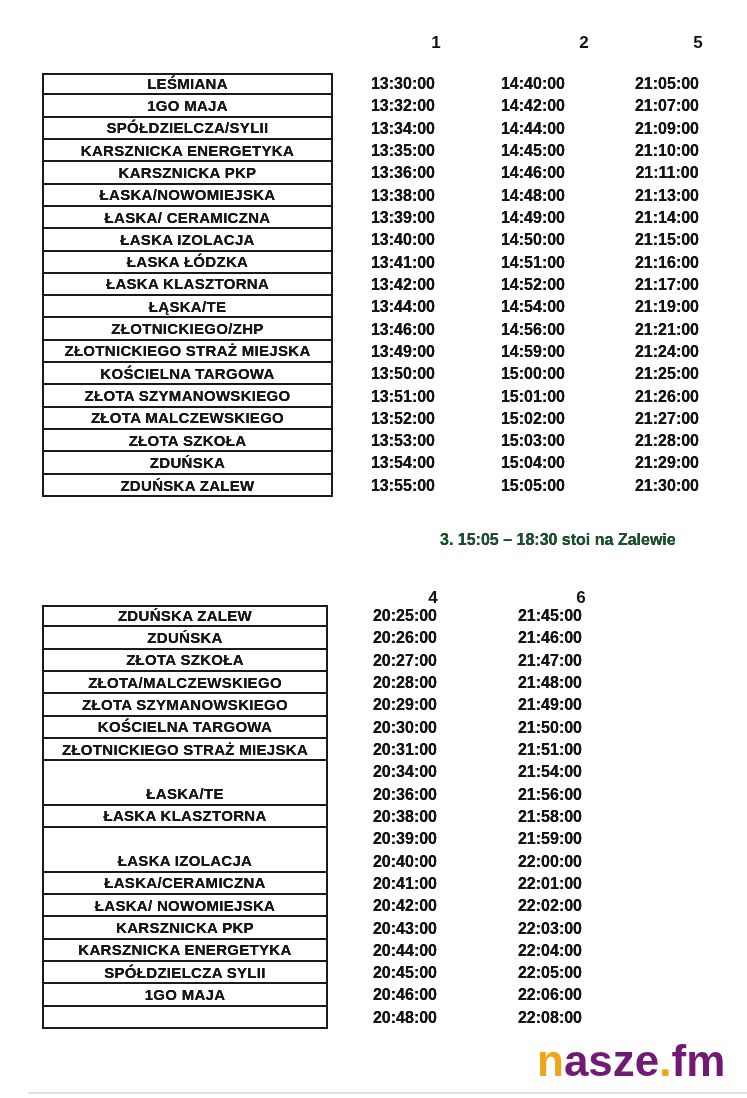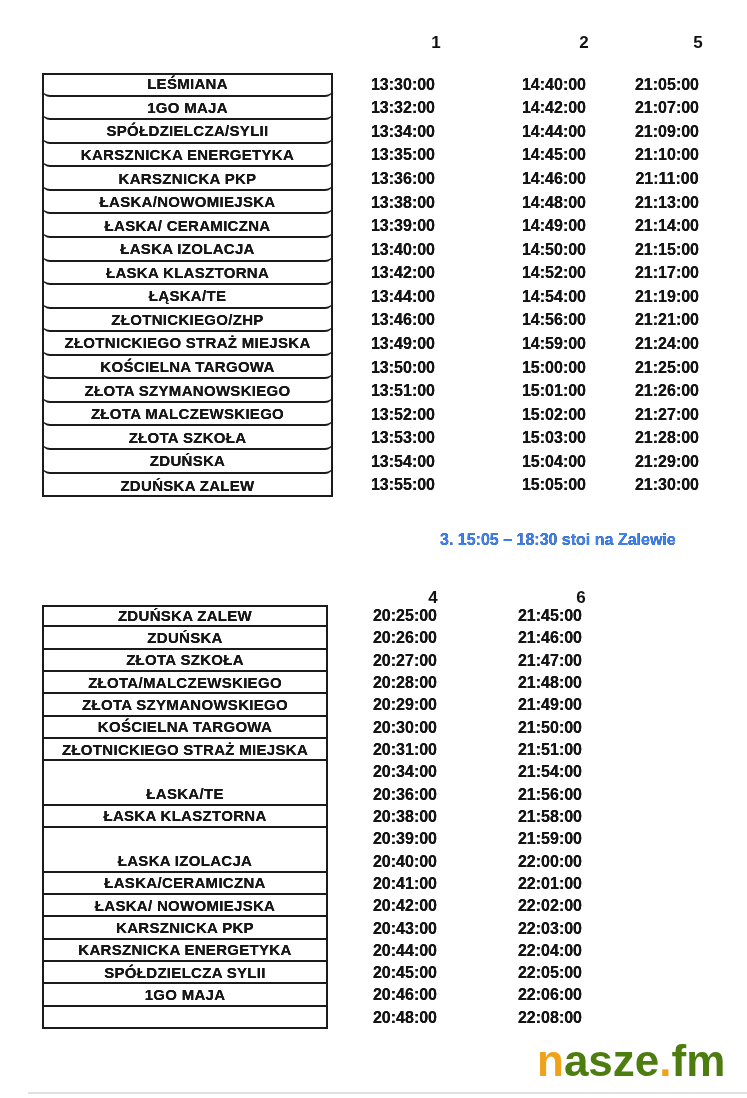--- a/index.html
+++ b/index.html
@@ -30,44 +30,44 @@
   .b1 .stops-frame { width:291px; }
   .b2 .stops-frame { width:286px; }
   .rows { position:absolute; left:0; top:0; width:100%; height:424px; display:flex; flex-direction:column; }
   .row { flex:1; position:relative; }
   .stop-cell {
     position:absolute; left:0; top:0; height:100%; box-sizing:border-box;
     display:flex; align-items:center; justify-content:center;
     font-weight:bold; font-size:15px; letter-spacing:0.3px; white-space:nowrap;
     text-shadow:0 0 0.5px #000;
   }
-  .b1 .stop-cell { width:291px;border-radius:8px; }
+  .b1 .stop-cell { width:291px; }
   .b2 .stop-cell { width:286px; }
   .row:not(:last-child) .stop-cell { border-bottom:2px solid #1b1b1b; }
   .time {
     position:absolute; top:50%; transform:translateY(-50%);
     width:110px; text-align:center; font-size:16px; font-weight:bold;
     color:#141414; text-shadow:0 0 0.4px #000; white-space:nowrap;
   }
-  .b1 .c0 { left:306px; } .b1 .c1 { left:457px; } .b1 .c2 { left:570px; }
+  .b1 .c0 { left:306px; } .b1 .c1 { left:436px; } .b1 .c2 { left:570px; }
   .b2 .c0 { left:308px; } .b2 .c1 { left:453px; }
 
   
   .note {
     position:absolute; left:440px; top:531px; font-weight:bold;
-    font-size:16px; color:#3b82f6; white-space:nowrap; text-shadow:0 0 0.4px #000;
+    font-size:16px; color:#14532d; white-space:nowrap; text-shadow:0 0 0.4px #000;
   }
 
   
   .logo {
     position:absolute; left:537px; top:1038px; font-weight:bold;
     font-size:44px; line-height:1.05; letter-spacing:0px; white-space:nowrap;
   }
   .logo .accent { color:#F0A219; }
-  .logo .dark { color:#4d7c0f; }
+  .logo .dark { color:#701a75; }
 
   
   .scan-line {
     position:absolute; left:28px; top:1092px; width:719px; height:2px;
     background:#dedede; opacity:0.9;
   }
 </style>
 </head>
 <body>
 
@@ -132,20 +132,26 @@
           <span class="time c2">21:14:00</span>
         </div>
 
         <div class="row">
           <div class="stop-cell">ŁASKA IZOLACJA</div>
           <span class="time c0">13:40:00</span>
           <span class="time c1">14:50:00</span>
           <span class="time c2">21:15:00</span>
         </div>
 
+        <div class="row">
+          <div class="stop-cell">ŁASKA ŁÓDZKA</div>
+          <span class="time c0">13:41:00</span>
+          <span class="time c1">14:51:00</span>
+          <span class="time c2">21:16:00</span>
+        </div>
 
         <div class="row">
           <div class="stop-cell">ŁASKA KLASZTORNA</div>
           <span class="time c0">13:42:00</span>
           <span class="time c1">14:52:00</span>
           <span class="time c2">21:17:00</span>
         </div>
 
         <div class="row">
           <div class="stop-cell">ŁĄSKA/TE</div>

